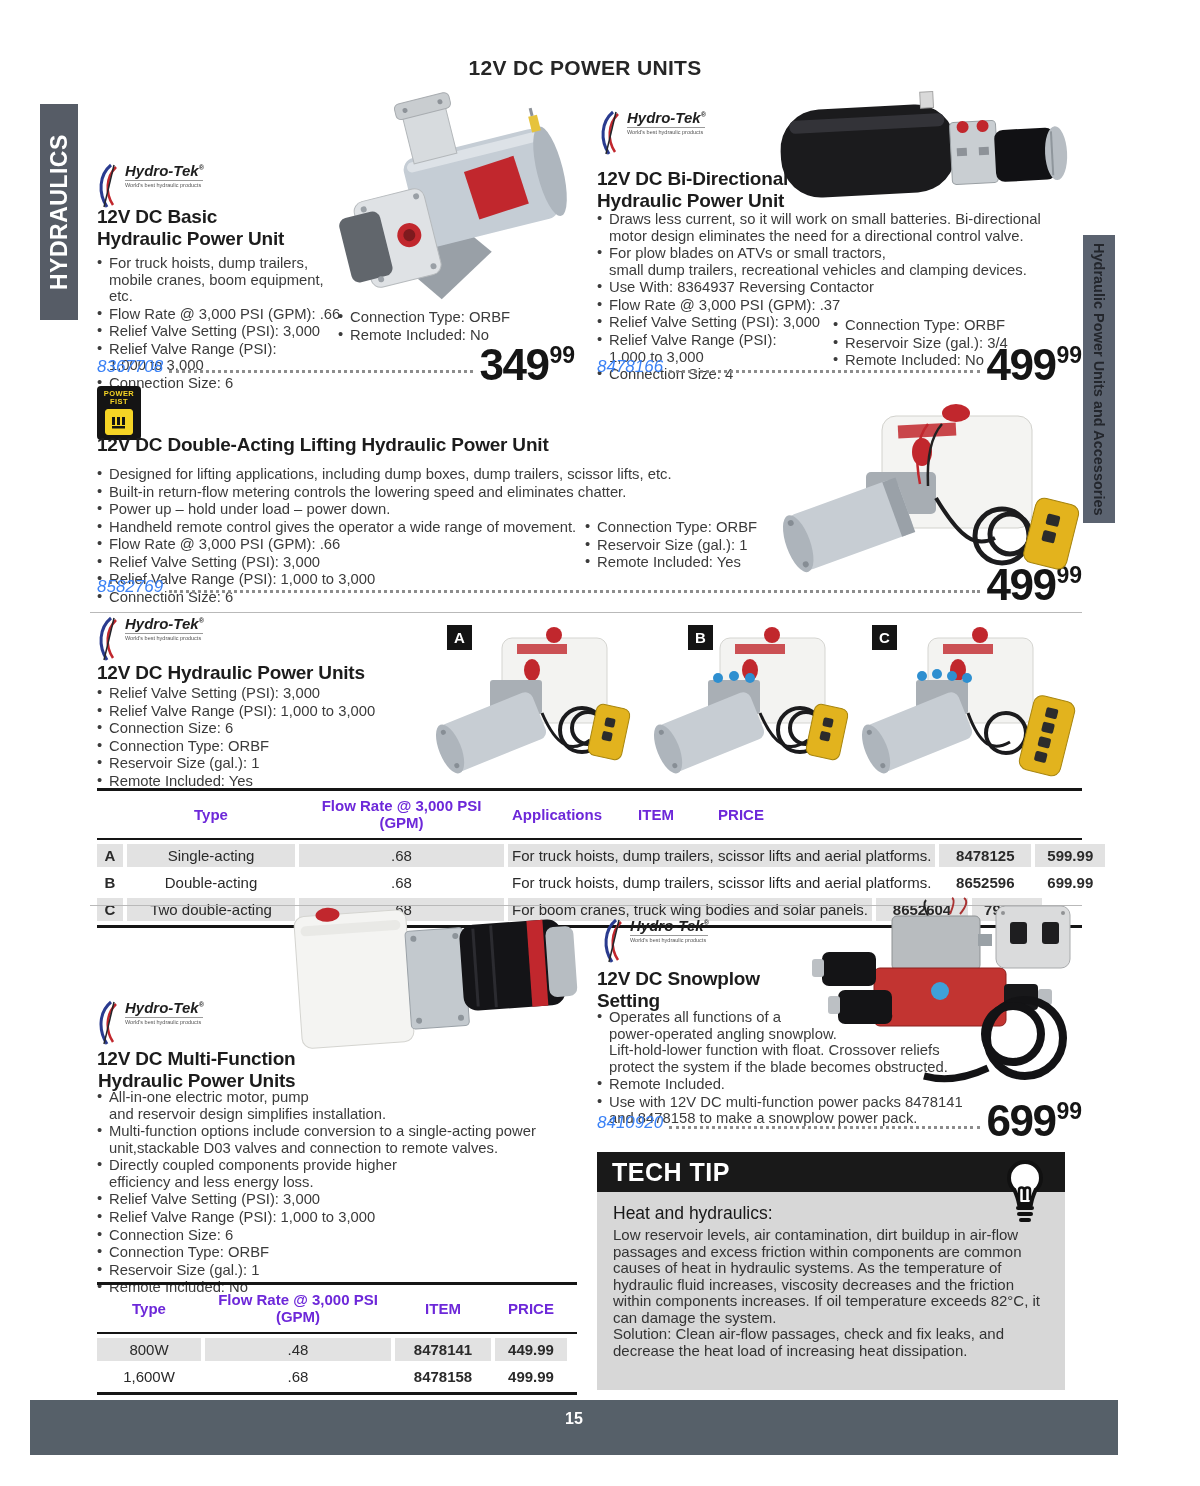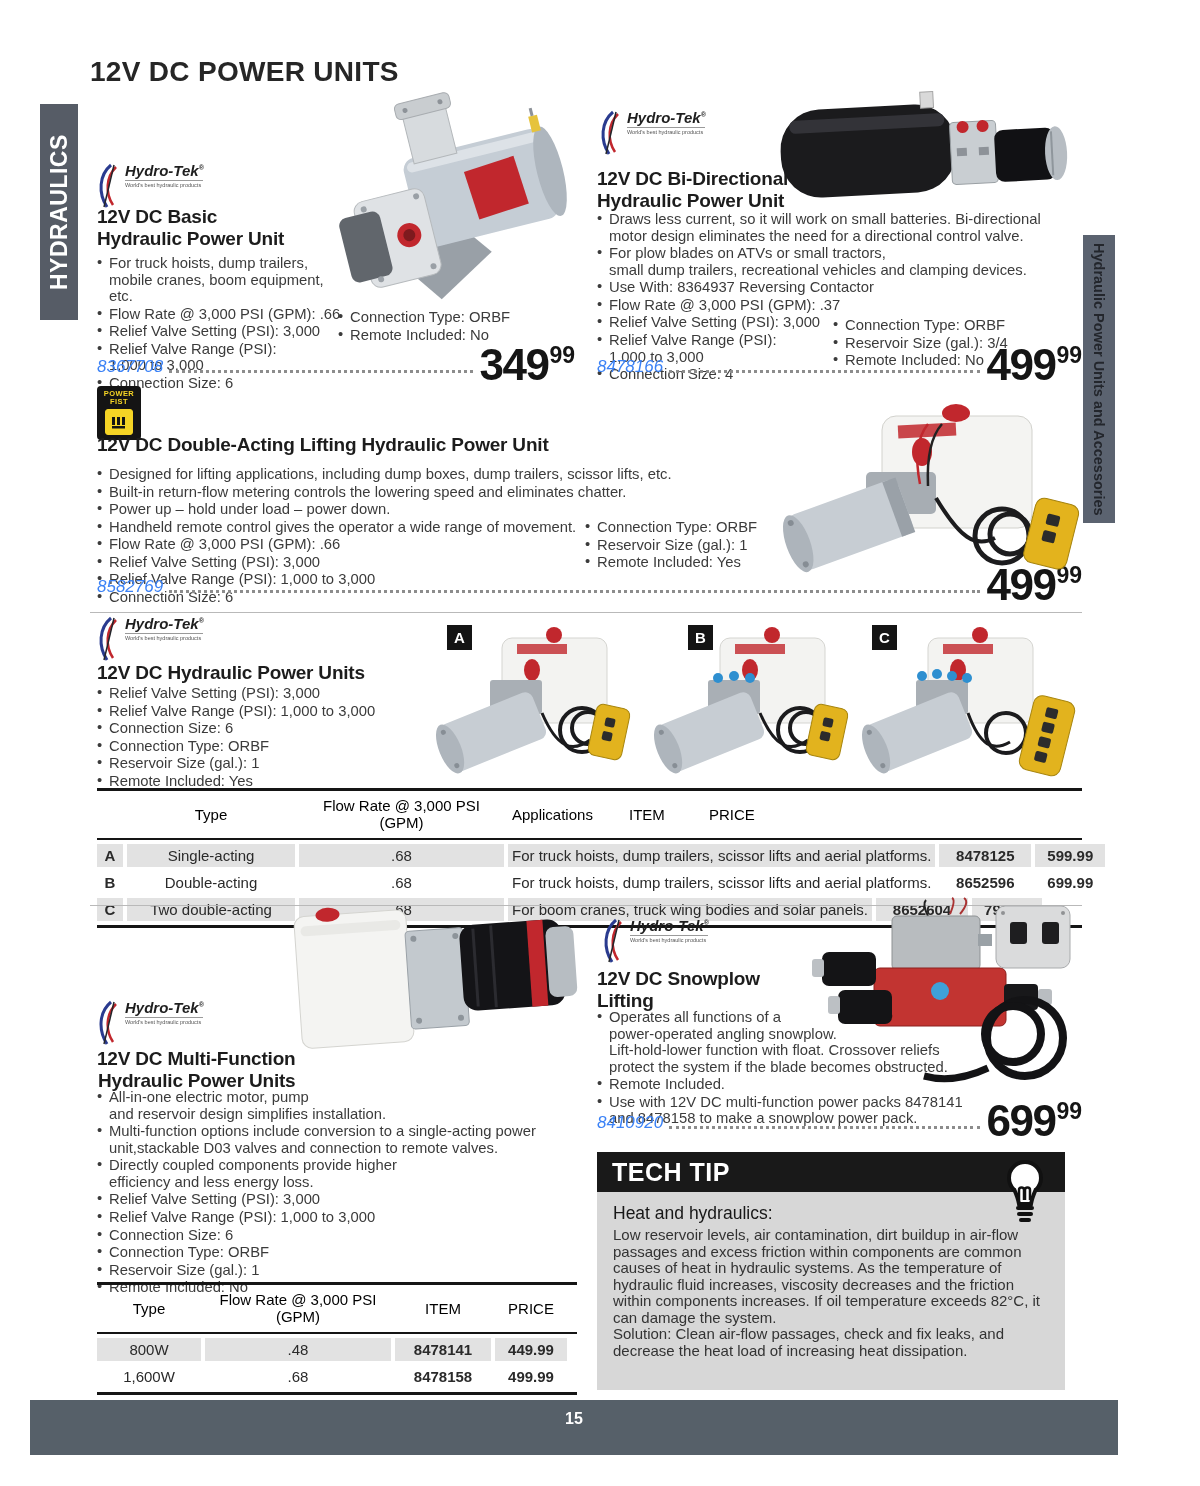--- a/index.html
+++ b/index.html
@@ -9,22 +9,22 @@
 
   
   .tab-left{left:40px;top:104px;width:38px;height:216px;background:#565c66;color:#fff;
     display:flex;align-items:center;justify-content:center;
     writing-mode:vertical-rl;transform:rotate(180deg);
     font-size:23px;font-weight:700;letter-spacing:.5px;}
   .tab-right{left:1083px;top:235px;width:32px;height:288px;background:#5b6370;color:#23262c;
     display:flex;align-items:center;justify-content:center;writing-mode:vertical-rl;
     font-size:14.5px;font-weight:700;}
 
-  .page-title{left:90px;top:56px;width:990px;
-    font-size:28px;font-weight:700;color:#262626;letter-spacing:.3px;}
+  .page-title{left:90px;top:56px;width:990px;text-align:center;
+    font-size:21px;font-weight:700;color:#262626;letter-spacing:.3px;}
 
   .prod-title{font-size:19px;font-weight:700;color:#1c1c1c;line-height:1.16;letter-spacing:-.2px;}
 
   ul.bullets{margin:0;padding:0;list-style:none;}
   .bullets li{position:relative;padding-left:12px;font-size:14.8px;line-height:1.12;
     color:#3b3b3b;margin:1px 0;white-space:pre-line;}
   .bullets li::before{content:"\2022";position:absolute;left:0;top:-1px;color:#3b3b3b;}
 
   .item-row{display:flex;align-items:flex-end;}
   .item-no{font-size:17px;font-style:italic;color:#3b82f6;padding-bottom:5px;white-space:nowrap;}
@@ -47,21 +47,21 @@
       display:flex;align-items:center;justify-content:center;border:1px solid #f5d425;}
 
   .badge{width:25px;height:25px;background:#141414;color:#fff;font-weight:700;font-size:15px;
       display:flex;align-items:center;justify-content:center;}
 
   
   .cat-table{border-top:3px solid #151515;border-bottom:3px solid #151515;box-sizing:border-box;}
   .trow{display:flex;gap:4px;align-items:center;}
   .trow .cell{flex:0 0 auto;text-align:center;font-size:15px;color:#2a2a2a;padding:3px 4px;box-sizing:border-box;white-space:pre-line;}
   .thead{border-bottom:2px solid #151515;padding:3px 0 4px;}
-  .thead .cell{font-weight:400;color:#000000;background:transparent;}
+  .thead .cell{font-weight:700;color:#6d28d9;background:transparent;}
   .trow.body{margin:4px 0;}
   .trow.body .cell{background:#e2e2e2;}
   .trow.body.alt .cell{background:#ffffff;}
   .cell.bold{font-weight:700;}
   .c-letter{width:26px;text-align:left;padding-left:6px;}
   .c-type{width:168px;}
   .c-flow{width:205px;}
   .c-app{flex:1 1 auto;}
   .c-item{width:92px;}
   .c-price{width:70px;}
@@ -517,21 +517,21 @@
         <line x1="19" y1="2" x2="9" y2="44" stroke="#23252a" stroke-width="1.5"></line>
       </svg></span>
     <span class="htk-text">
       <span class="htk-name"><span>Hydro-Tek</span><sup class="htk-reg">®</sup></span>
       <span class="htk-tag">World's best hydraulic products</span>
     </span>
   </div>
 
   <div class="abs prod-title" style="left:597px;top:968px;">
     <div>12V DC Snowplow</div>
-    <div>Lifting</div>
+    <div>Setting</div>
   </div>
 
   <ul class="abs bullets" style="left:597px;top:1008px;width:460px;">
     <li>Operates all functions of a
 power-operated angling snowplow.
 Lift-hold-lower function with float. Crossover reliefs
 protect the system if the blade becomes obstructed.</li>
     <li>Remote Included.</li>
     <li>Use with 12V DC multi-function power packs 8478141
 and 8478158 to make a snowplow power pack.</li>

